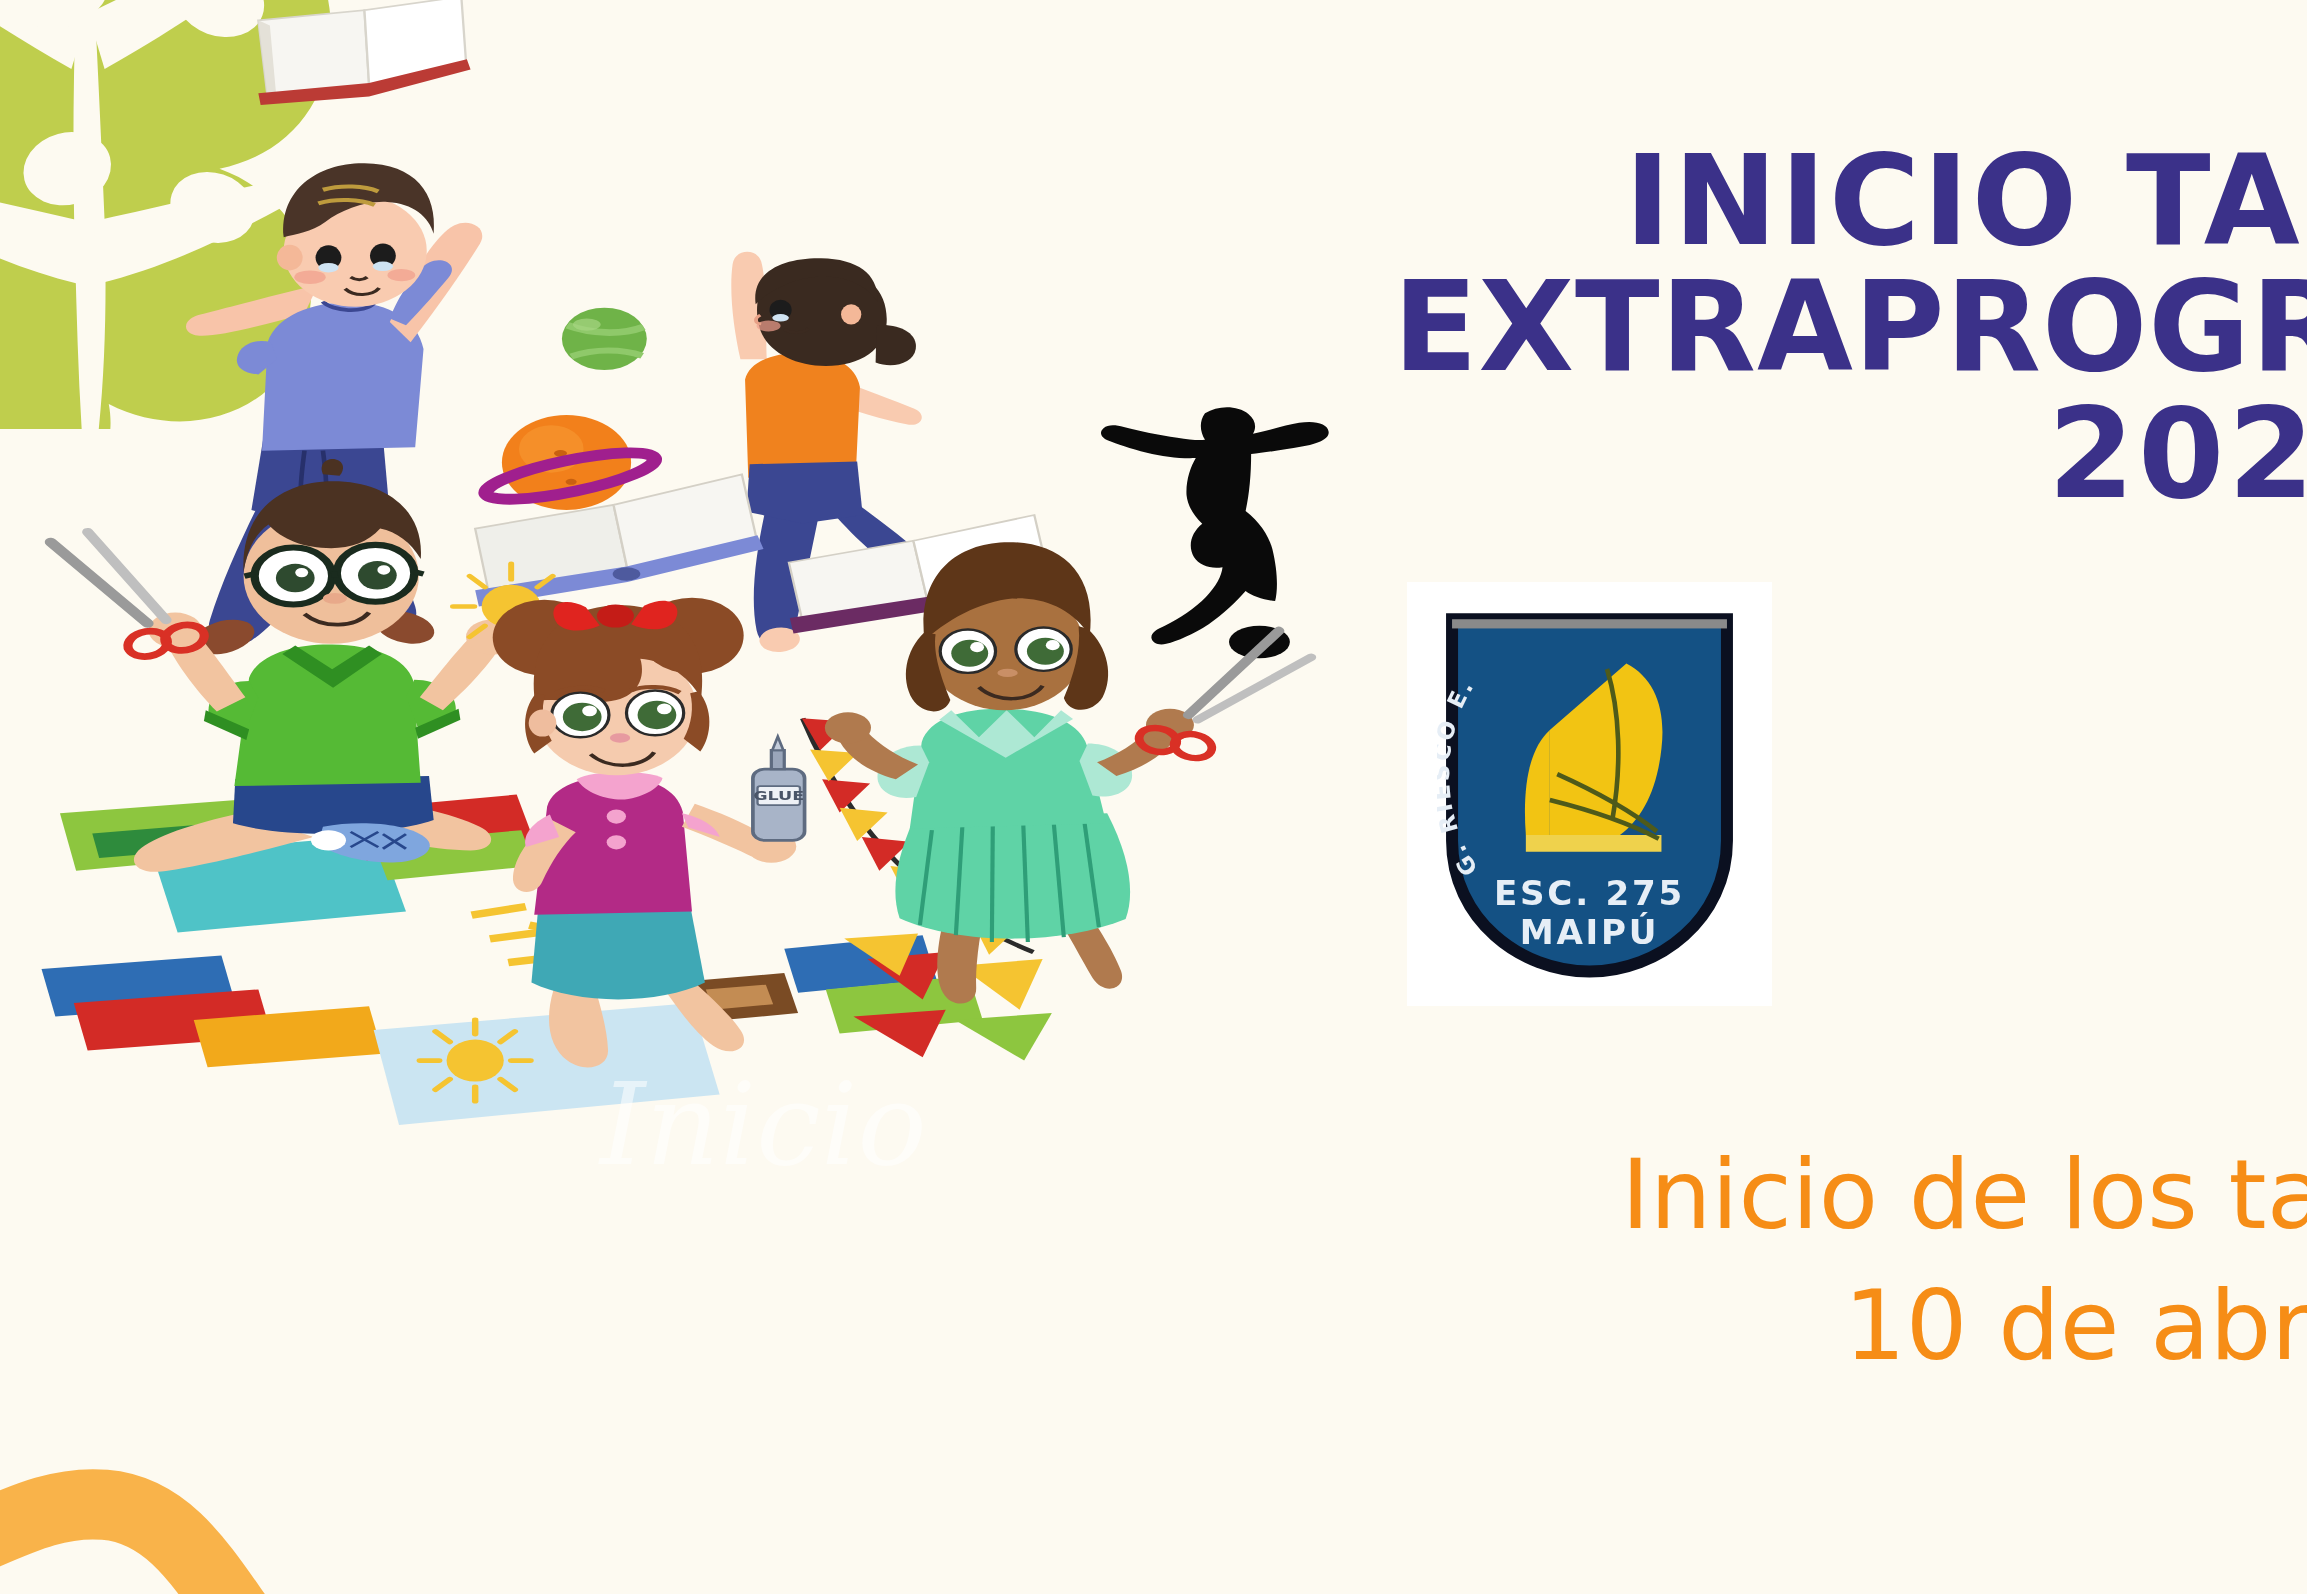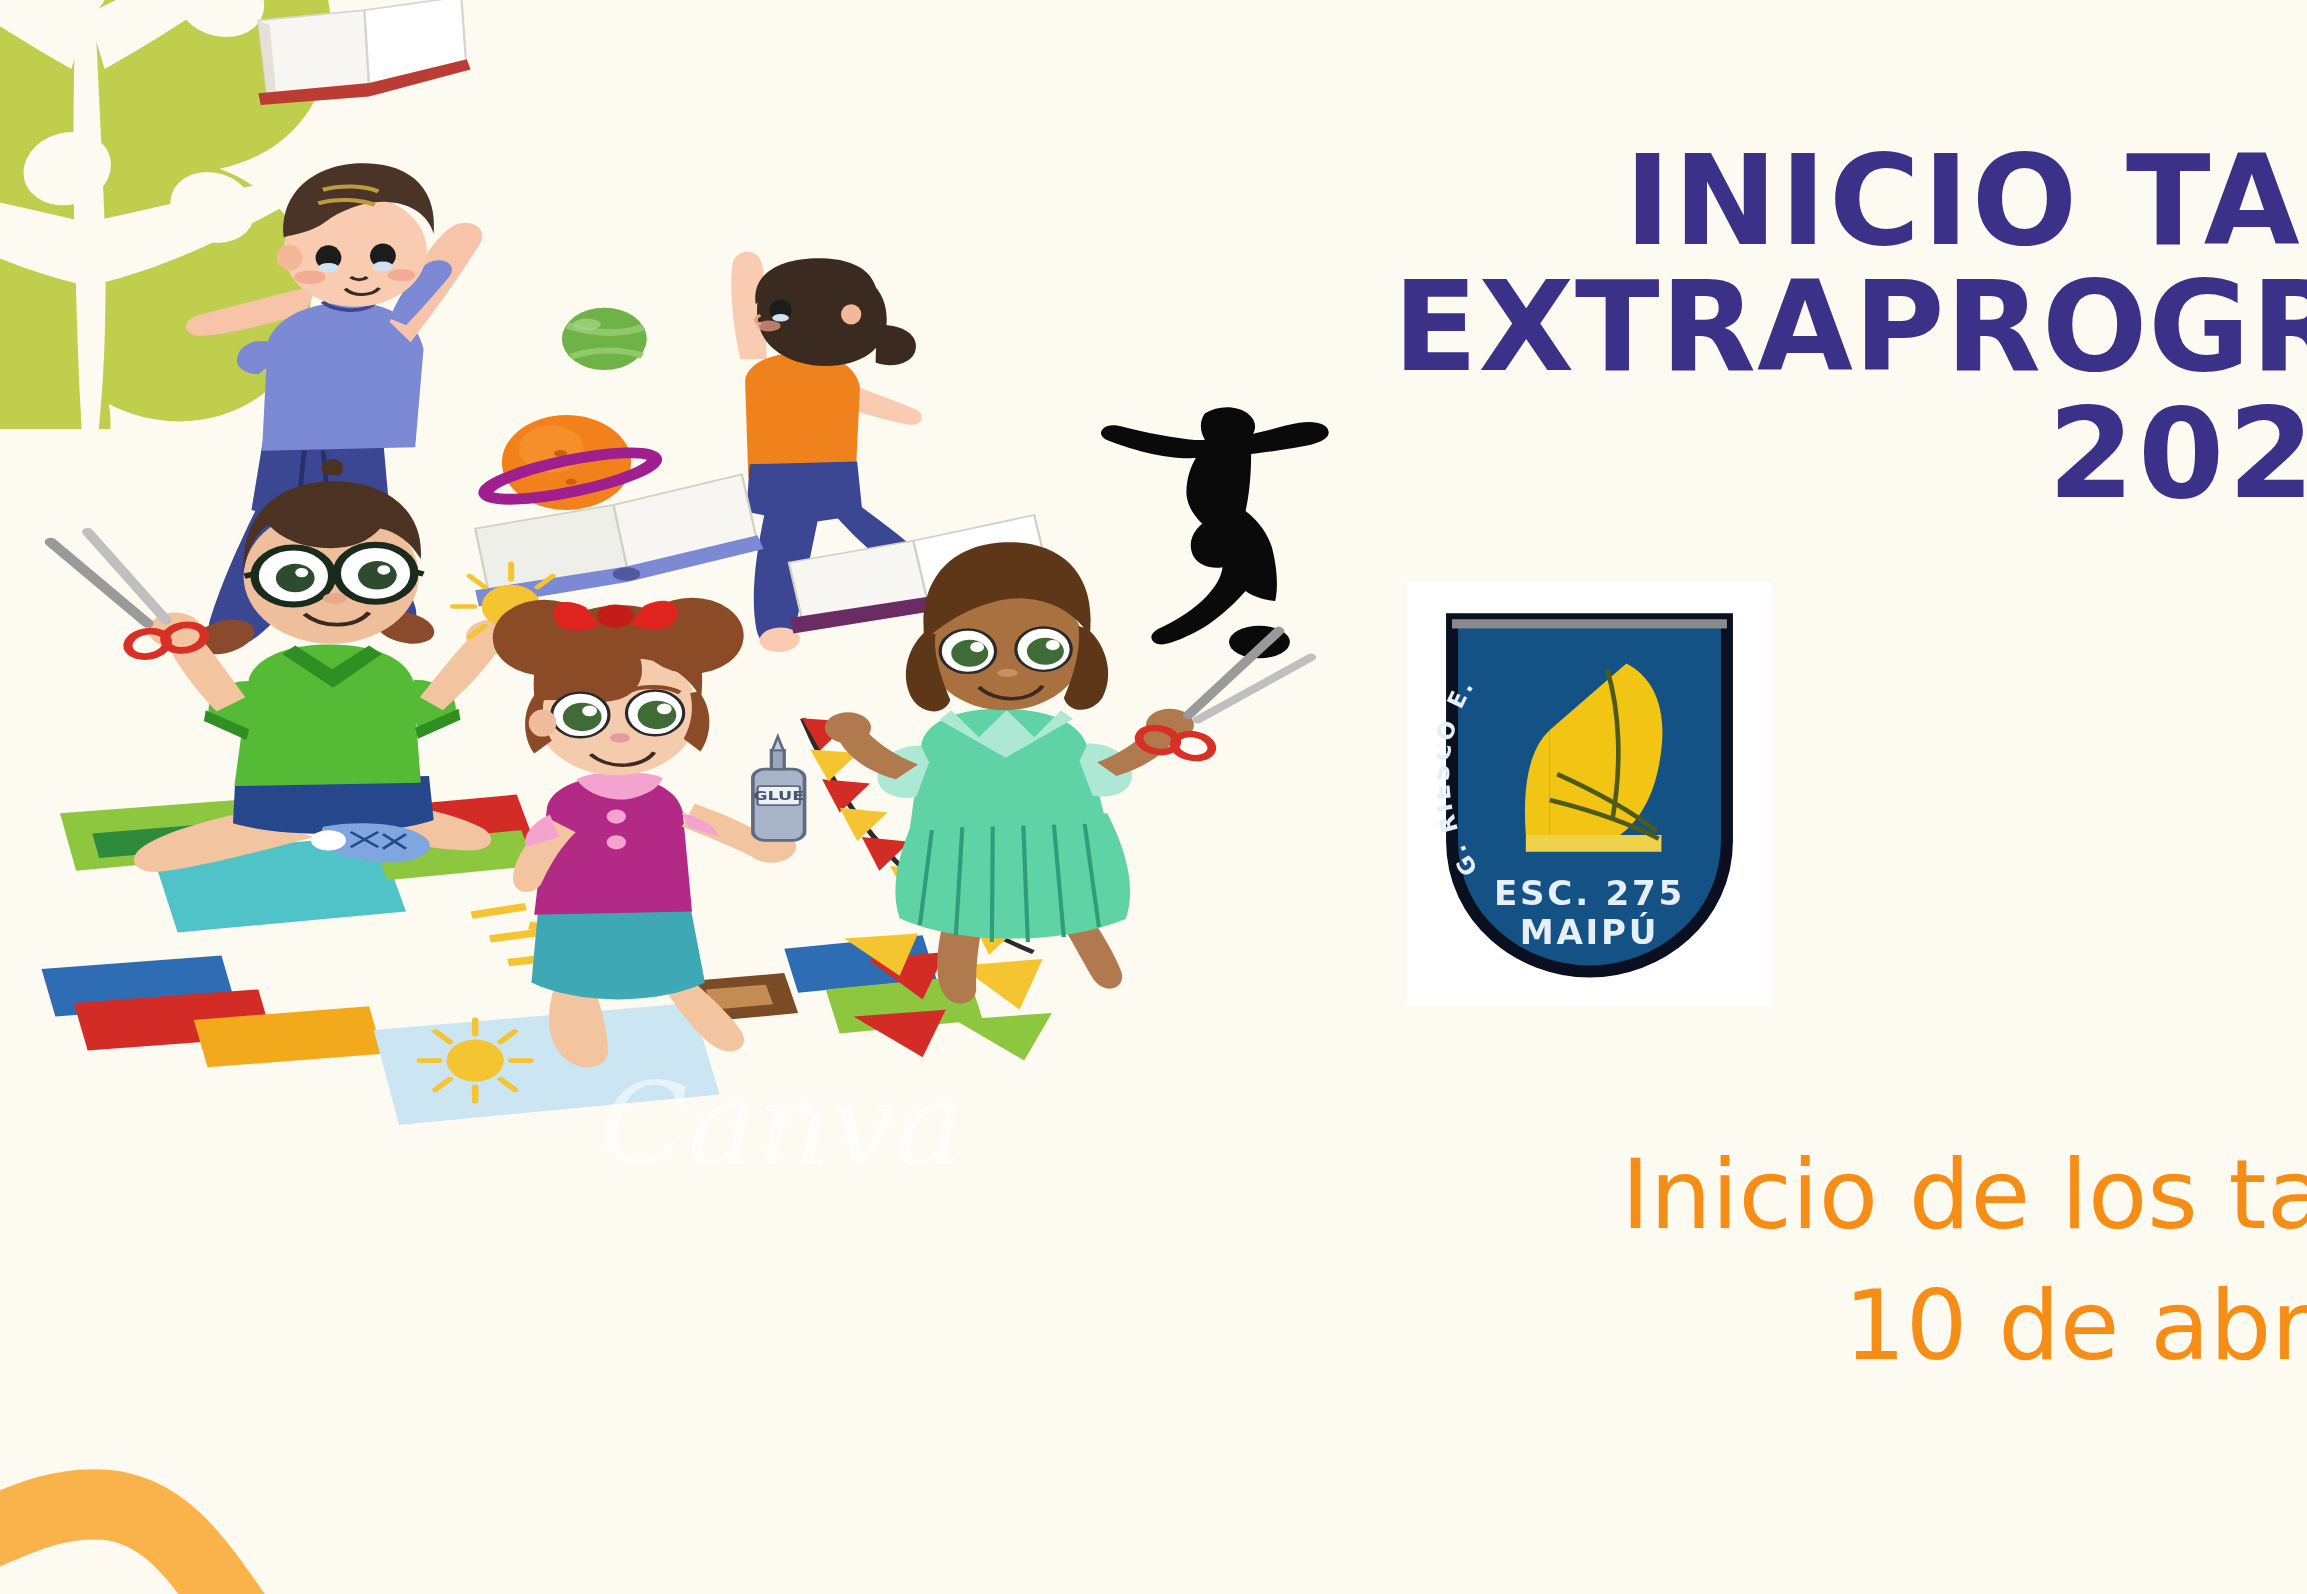--- a/index.html
+++ b/index.html
@@ -540,21 +540,21 @@
           <circle cx="2118" cy="1910" r="15" fill="#FFFFFF"></circle>
           <circle cx="2282" cy="1904" r="15" fill="#FFFFFF"></circle>
 
           <path d="M 2122 2028 C 2160 2076 2234 2072 2260 2024" stroke="#3B2A20" stroke-width="10" fill="none"></path>
           <ellipse cx="2184" cy="1986" rx="22" ry="12" fill="#C98F66"></ellipse>
         </g>
       </g>
     </svg>
   </div>
 
-  <div class="wm" style="left:600px; top:1057px; font-size:115px;">Canva</div>
+  <div class="wm" style="left:600px; top:1057px; font-size:115px;">Inicio</div>
 
   <div class="title-block">
     <div class="title-line l1">INICIO TALLERES</div>
     <div class="title-line l2">EXTRAPROGRAMATICOS</div>
     <div class="title-line l3">2023</div>
   </div>
 
   <div class="crest-wrap">
     <svg class="crest" viewBox="0 0 330 400">
       <defs>

